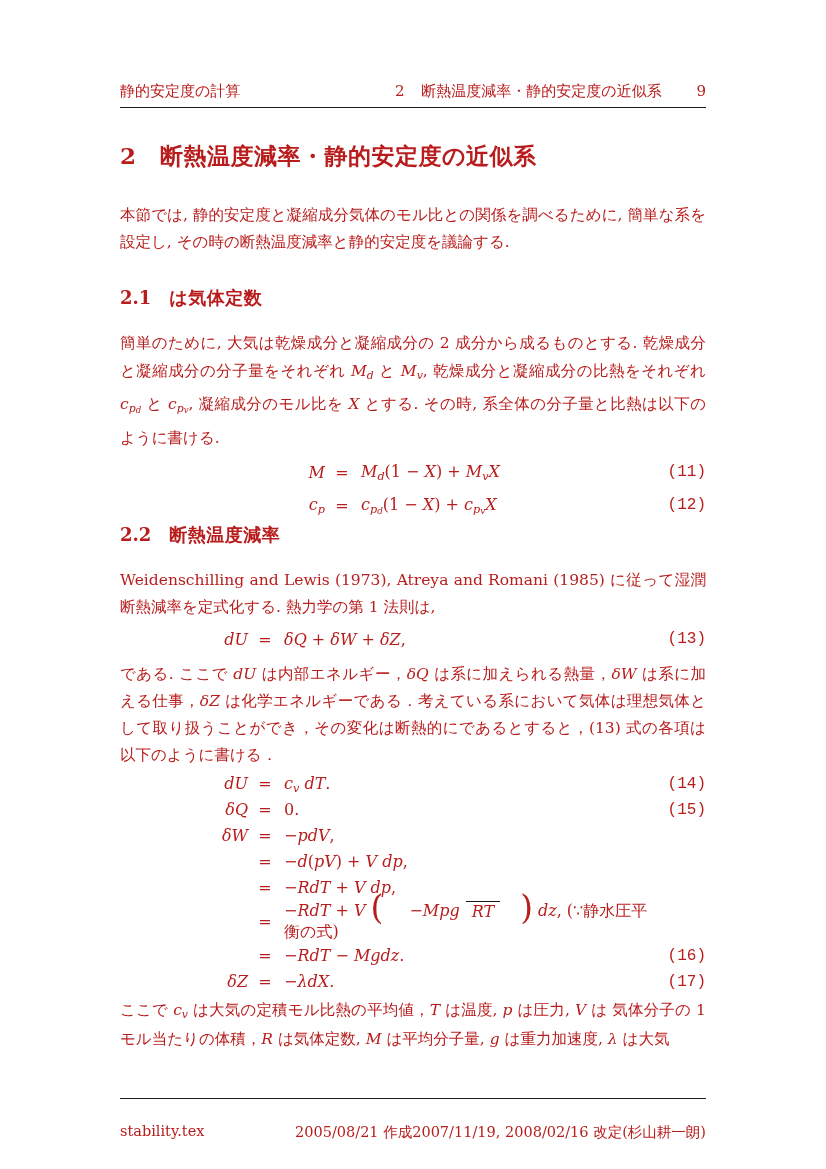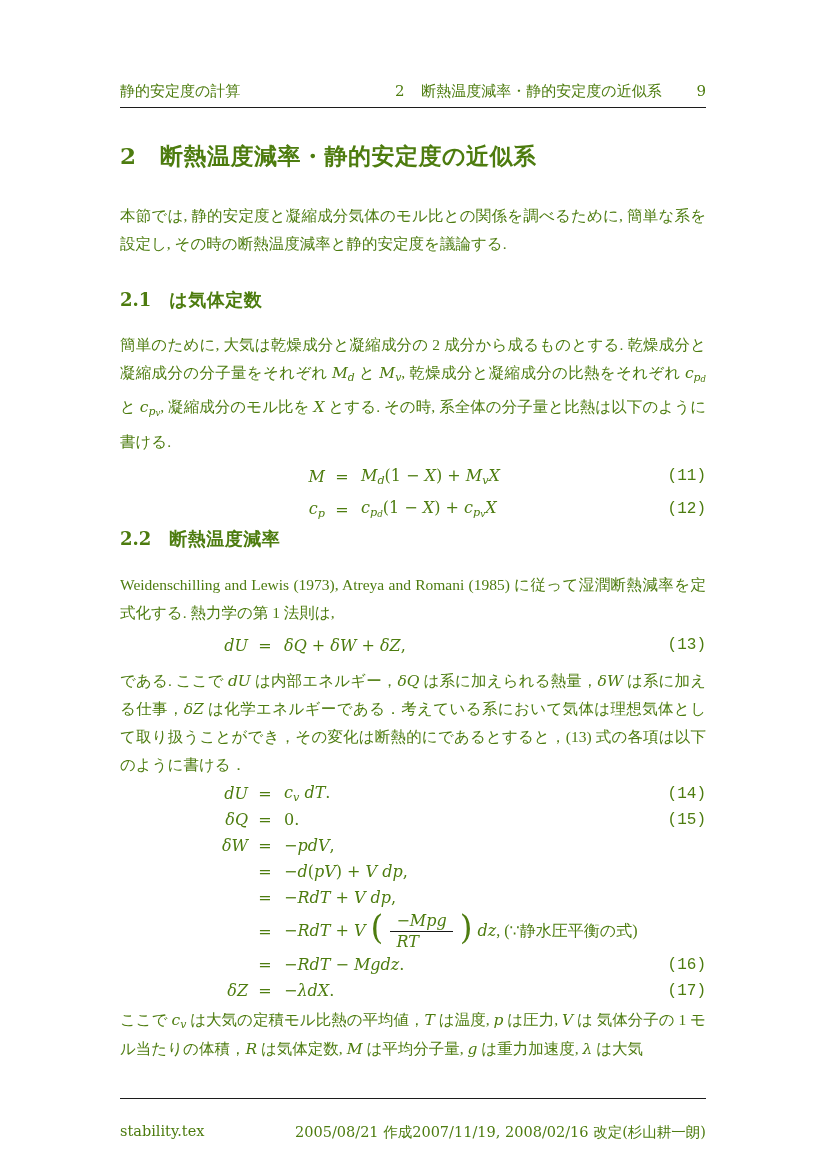--- a/index.html
+++ b/index.html
@@ -1,18 +1,18 @@
 <!DOCTYPE html>
 <html><head>
 <meta charset="utf-8">
 <style>
   html,body{margin:0;padding:0;background:#ffffff;}
   .page{
     position:relative;width:804px;height:1169px;background:#fff;overflow:hidden;
-    font-family:"DejaVu Serif","Liberation Serif",serif;color:#4d7c0f;
+    font-family:"DejaVu Serif","Liberation Serif",serif;color:#b91c1c;
   }
   .content{position:absolute;left:120px;top:0;width:586px;}
   
   .pagehead{
     display:flex;justify-content:space-between;align-items:flex-end;
     margin-top:82px;padding-bottom:6px;border-bottom:1.5px solid #1c1c1c;
     font-size:15px;line-height:19px;
   }
   .h-right span{margin-left:12px;}
   .h-right .h-page{margin-left:30px;}
@@ -42,24 +42,24 @@
   .block-a .eqrow{grid-template-columns:205px 34px 1fr 50px;min-height:33px;}
   .block-b .eqrow{grid-template-columns:128px 34px 1fr 50px;min-height:31px;}
   .block-c .eqrow{grid-template-columns:128px 34px 1fr 50px;min-height:26px;}
   .eq-lhs{text-align:right;}
   .eq-sign{text-align:center;}
   .eq-rhs{padding-left:2px;}
   .eq-num{text-align:right;font-style:normal;font-family:Liberation Mono, monospace;}
   
   .it{font-style:italic;}
   .rm{font-style:normal;}
-  .jp{font-style:normal;font-family:Liberation Serif, serif;}
+  .jp{font-style:normal;}
   .sub{font-style:italic;font-size:70%;vertical-align:-0.25em;}
   .subsub{font-style:italic;font-size:55%;vertical-align:-0.5em;}
-  .frac{display:inline-flex;flex-direction:column;vertical-align:middle;margin:0 7px;}
+  .frac{display:inline-flex;vertical-align:middle;margin:0 20px;}
   .fnum{display:block;padding:0 6px;line-height:1.25;}
   .fden{display:block;border-top:1px solid #161616;padding:0 6px;line-height:1.25;}
   .bigp{font-size:205%;line-height:0;vertical-align:-0.1em;font-style:normal;}
   
   .pagefoot{
     position:absolute;left:120px;top:1098px;width:586px;
     border-top:1.5px solid #1c1c1c;padding-top:24px;
     display:flex;justify-content:space-between;font-size:14.5px;
   }
 </style>

